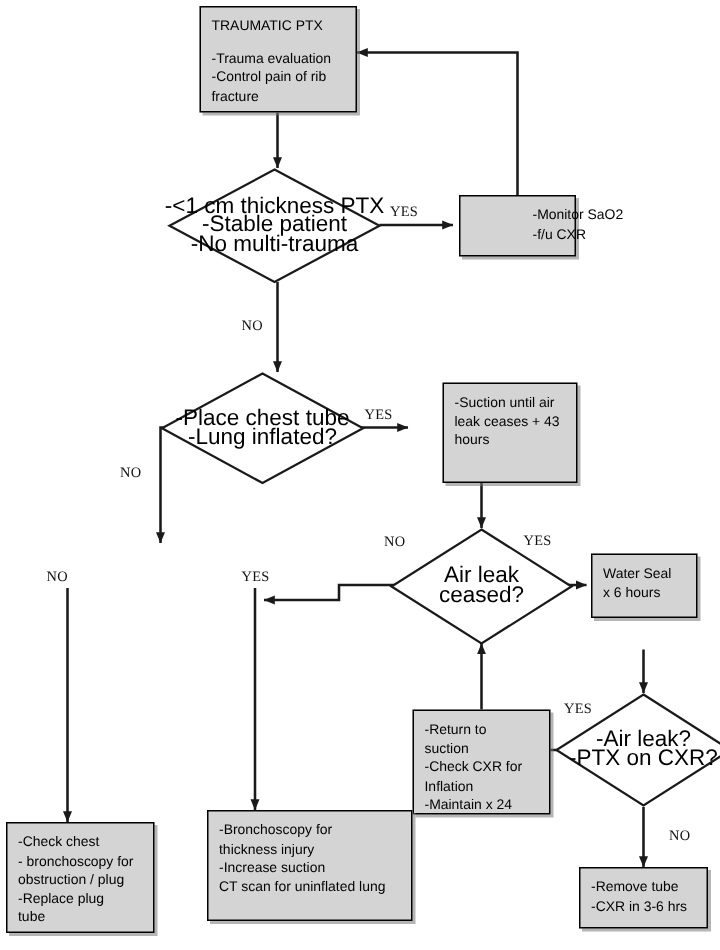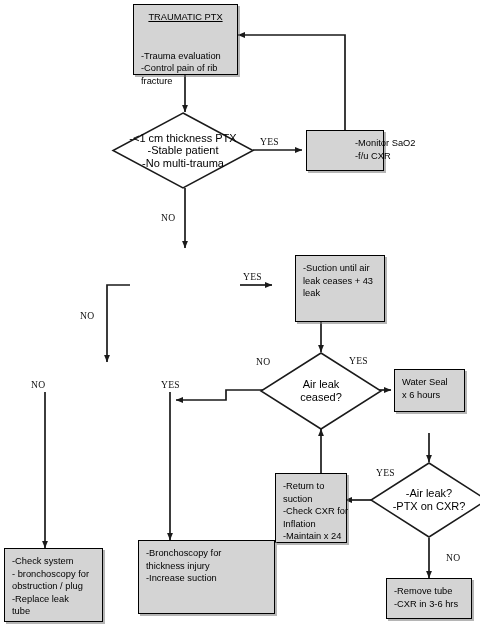--- a/index.html
+++ b/index.html
@@ -13,28 +13,28 @@
     background:#d4d4d4;
     border:1.5px solid #000;
     box-shadow:2px 2px 0 0 rgba(120,120,120,0.55);
     padding:6px 7px 5px 7px;
     font-size:9.3px;
     line-height:12.6px;
     color:#000;
     font-family:"Liberation Sans",sans-serif;
   }
   .proc .ln{display:block;white-space:nowrap;}
-  .proc.title .hd{display:block;text-decoration:underline;margin-bottom:26px;white-space:nowrap;text-align:center;}
+  .proc.title .hd{display:block;margin-bottom:9px;white-space:nowrap;}
 
   .dia{background:transparent;}
   .dia svg{position:absolute;left:0;top:0;overflow:visible;}
   .dia .dtext{
     position:absolute;left:0;top:0;width:100%;height:100%;
     display:flex;flex-direction:column;align-items:center;justify-content:center;
-    font-size:11px;line-height:12.6px;color:#000;
+    font-size:15px;line-height:12.6px;color:#000;
     font-family:"Liberation Sans",sans-serif;
   }
   .dia .dtext .ln{display:block;white-space:nowrap;}
 
   .edgelbl{
     position:absolute;font-size:9.6px;color:#111;
     font-family:"Liberation Serif",serif;
     white-space:nowrap;letter-spacing:.2px;
   }
 </style>
@@ -99,25 +99,34 @@
       <span class="ln">-Stable patient</span>
       <span class="ln">-No multi-trauma</span>
     </div>
   </div>
 
   <div class="node proc" style="left:306px; top:130px; width:78px; height:41px;padding-left:48px;">
     <span class="ln">-Monitor SaO2</span>
     <span class="ln">-f/u CXR</span>
   </div>
 
+  <div class="node dia" style="left:107px; top:248px; width:136px; height:75px;">
+    <svg width="136" height="75">
+      <polygon points="68,1 135,37.5 68,74 1,37.5" fill="#ffffff" stroke="#1a1a1a" stroke-width="1.5"></polygon>
+    </svg>
+    <div class="dtext lft">
+      <span class="ln">-Place chest tube</span>
+      <span class="ln">-Lung inflated?</span>
+    </div>
+  </div>
 
   <div class="node proc" style="left:276px; top:255px; width:90px; height:67px;margin-left:19px;">
     <span class="ln">-Suction until air</span>
     <span class="ln">leak ceases + 43</span>
-    <span class="ln">leak</span>
+    <span class="ln">hours</span>
   </div>
 
 
   <div class="node dia" style="left:260px; top:352px; width:122px; height:78px;">
     <svg width="122" height="78">
       <polygon points="61,1 121,39 61,77 1,39" fill="#ffffff" stroke="#1a1a1a" stroke-width="1.5"></polygon>
     </svg>
     <div class="dtext">
       <span class="ln">Air leak</span>
       <span class="ln">ceased?</span>
@@ -132,40 +141,41 @@
   <div class="node dia" style="left:370px; top:462px; width:118px; height:76px;">
     <svg width="118" height="76">
       <polygon points="59,1 117,38 59,75 1,38" fill="#ffffff" stroke="#1a1a1a" stroke-width="1.5"></polygon>
     </svg>
     <div class="dtext">
       <span class="ln">-Air leak?</span>
       <span class="ln">-PTX on CXR?</span>
     </div>
   </div>
 
-  <div class="node proc" style="left:275px; top:473px; width:72px; height:70px;">
+  <div class="node proc" style="left:275px; top:473px; width:92px; height:70px;">
     <span class="ln">-Return to</span>
     <span class="ln">suction</span>
     <span class="ln">-Check CXR for</span>
     <span class="ln">Inflation</span>
     <span class="ln">-Maintain x 24</span>
   </div>
 
   <div class="node proc" style="left:4px; top:548px; width:99px; height:74px;">
-    <span class="ln">-Check system</span>
+    <span class="ln">-Check chest</span>
     <span class="ln">- bronchoscopy for</span>
     <span class="ln">obstruction / plug</span>
-    <span class="ln">-Replace leak</span>
+    <span class="ln">-Replace plug</span>
     <span class="ln">tube</span>
   </div>
 
   <div class="node proc" style="left:110px; top:540px; width:137px; height:74px;margin-left:28px;">
     <span class="ln">-Bronchoscopy for</span>
     <span class="ln">thickness injury</span>
     <span class="ln">-Increase suction</span>
+    <span class="ln">CT scan for uninflated lung</span>
   </div>
 
   <div class="node proc" style="left:386px; top:578px; width:86px; height:41px;">
     <span class="ln">-Remove tube</span>
     <span class="ln">-CXR in 3-6 hrs</span>
   </div>
 
   <span class="edgelbl" style="left:260px; top:136px;">YES</span>
   <span class="edgelbl" style="left:161px; top:212px;">NO</span>
   <span class="edgelbl" style="left:243px; top:271px;">YES</span>

